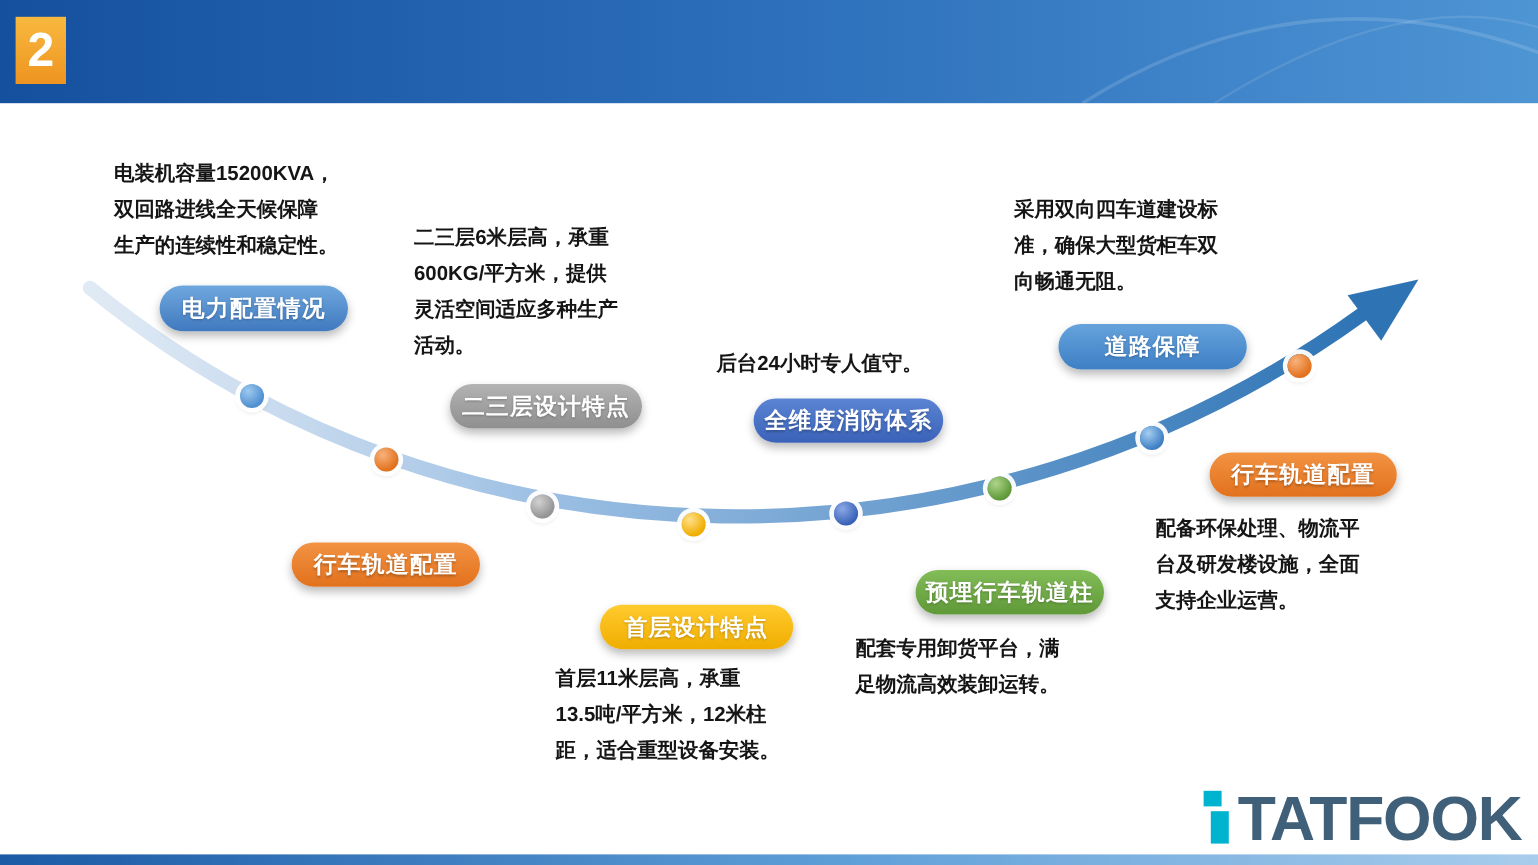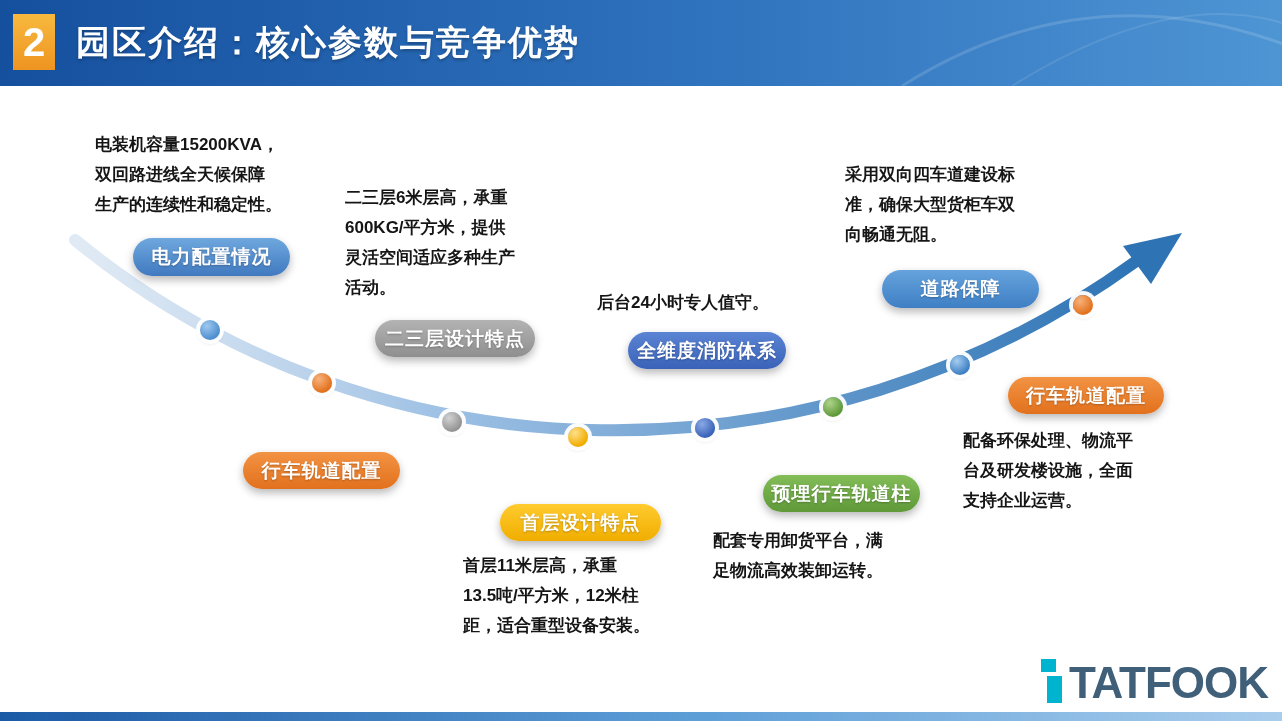--- a/index.html
+++ b/index.html
@@ -87,42 +87,41 @@
   .t-production { left:963px; top:426px; width:245px; }
   .t-rail       { left:200px; top:506px; width:240px; }
   .t-floor1     { left:463px; top:551px; width:260px; }
   .t-dock       { left:713px; top:526px; width:240px; }
 
   
   .logo { position:absolute; right:14px; bottom:16px; display:flex; align-items:flex-end; z-index:3; }
   .logo-mark { position:relative; width:26px; height:46px; margin-right:2px; }
   .lm-dot { position:absolute; top:0; left:0; width:15px; height:13px; background:#00b3cf; }
   .lm-bar { position:absolute; bottom:2px; left:6px; width:15px; height:27px; background:#00b3cf; }
-  .logo-text { font-size:44px; font-weight:800; color:#40607a; letter-spacing:-1px; line-height:44px; }
+  .logo-text { font-size:52px; font-weight:800; color:#40607a; letter-spacing:-1px; line-height:44px; }
 
   
   .bottom-bar {
     position:absolute; left:0; right:0; bottom:0; height:9px;
     background:linear-gradient(90deg,#1b5aa5 0%,#5f9fd8 55%,#a9cdec 100%);
   }
 </style>
 </head>
 <body>
 
 <div class="slide">
 
   <header class="top-bar">
     <svg class="header-deco" viewBox="0 0 600 86" aria-hidden="true">
       <path d="M220 86 Q 420 -40 640 60" fill="none" stroke="rgba(255,255,255,0.14)" stroke-width="3"></path>
       <path d="M330 86 Q 500 -20 620 30" fill="none" stroke="rgba(255,255,255,0.10)" stroke-width="2"></path>
     </svg>
     <div class="num-box">
       <span>2</span>
     </div>
-    <h1 class="title">园区介绍：核心参数与竞争优势</h1>
   </header>
 
   <svg class="curve" viewBox="0 0 1282 721" aria-hidden="true">
     <defs>
       <linearGradient id="curveGrad" x1="0" y1="0" x2="1" y2="0">
         <stop offset="0" stop-color="#c7d9ec" stop-opacity="0.55"></stop>
         <stop offset="0.35" stop-color="#9dc0e4"></stop>
         <stop offset="1" stop-color="#2e74b5"></stop>
       </linearGradient>
     </defs>

